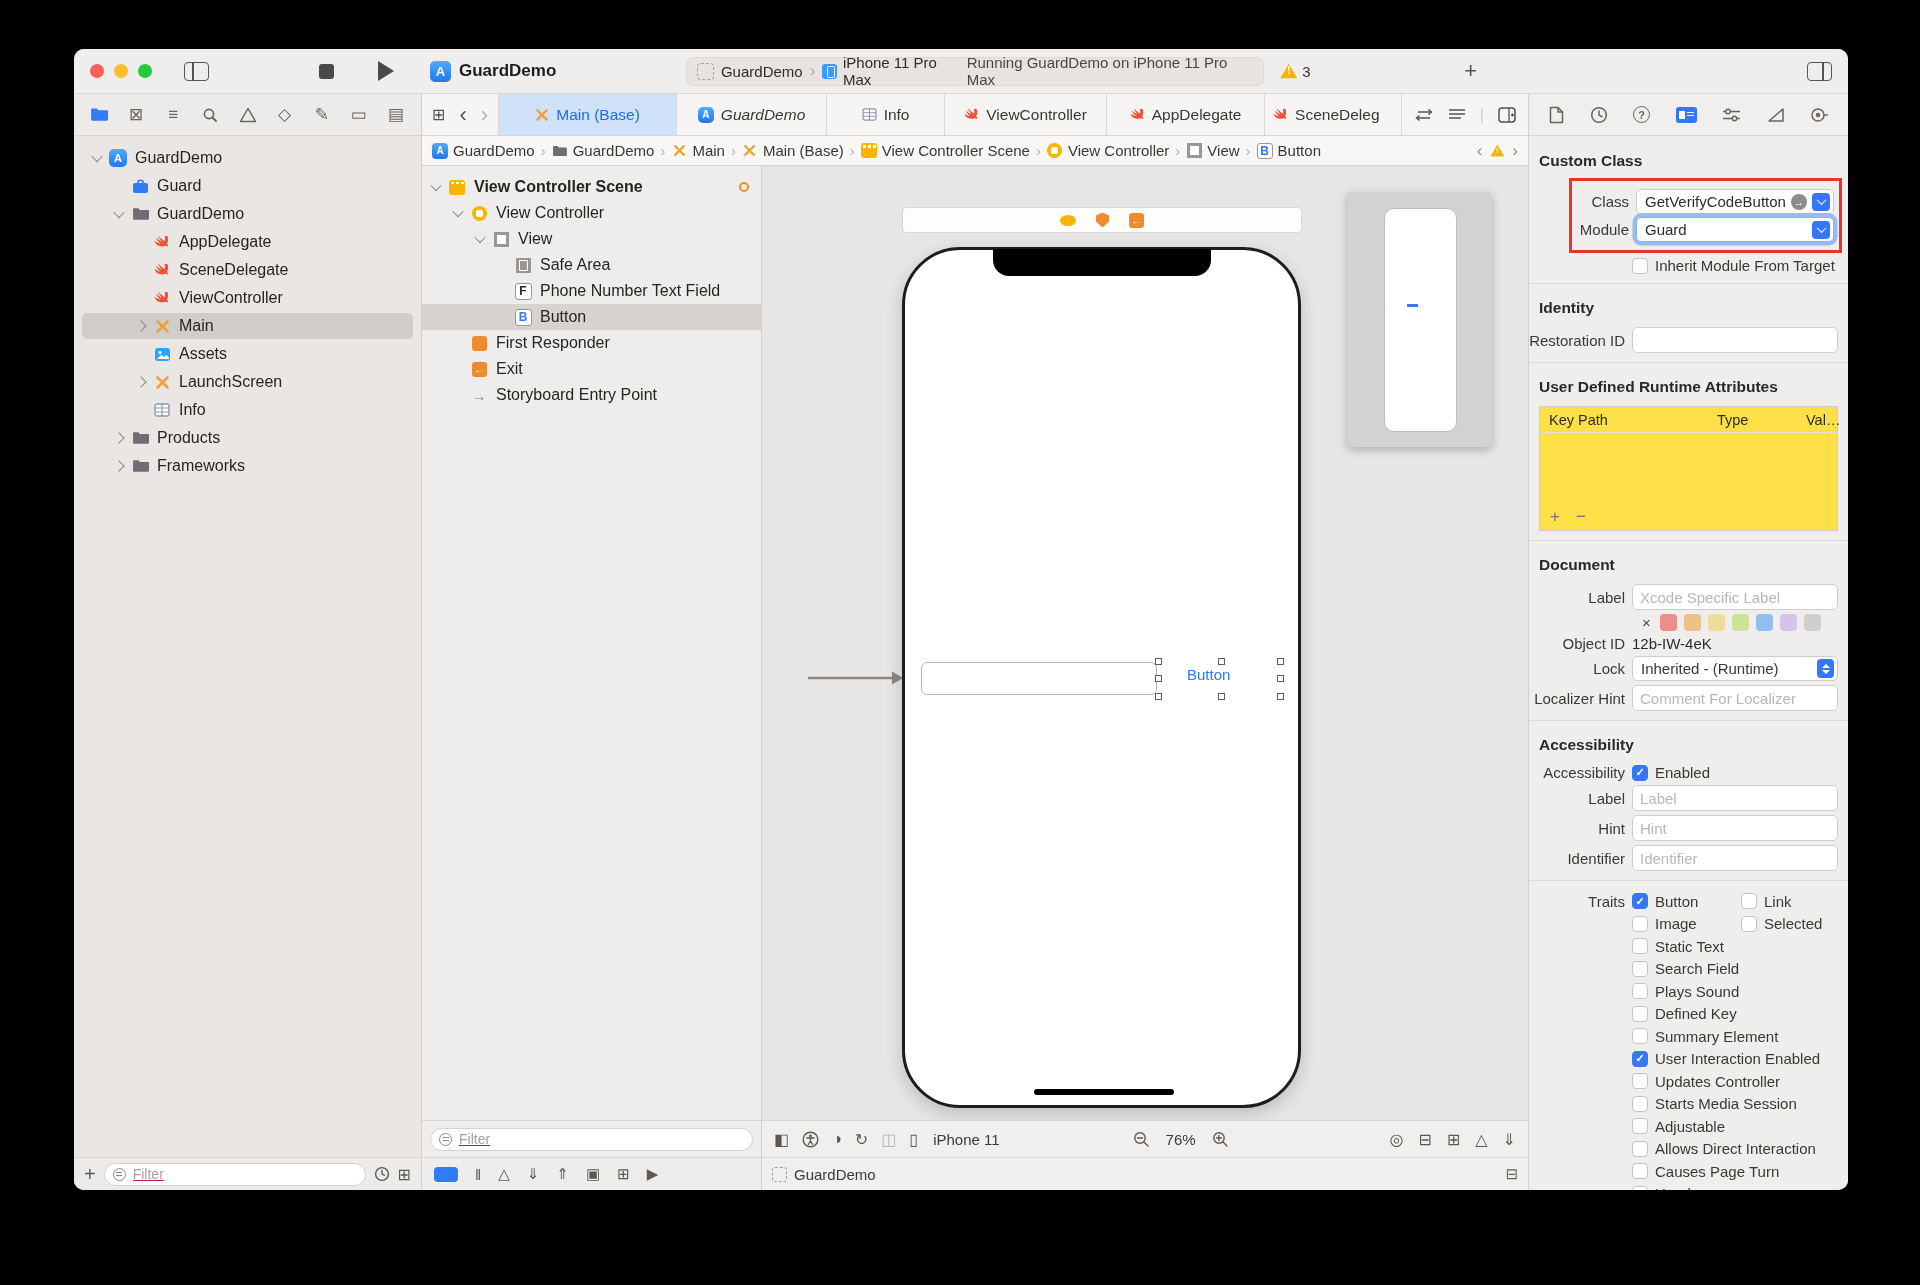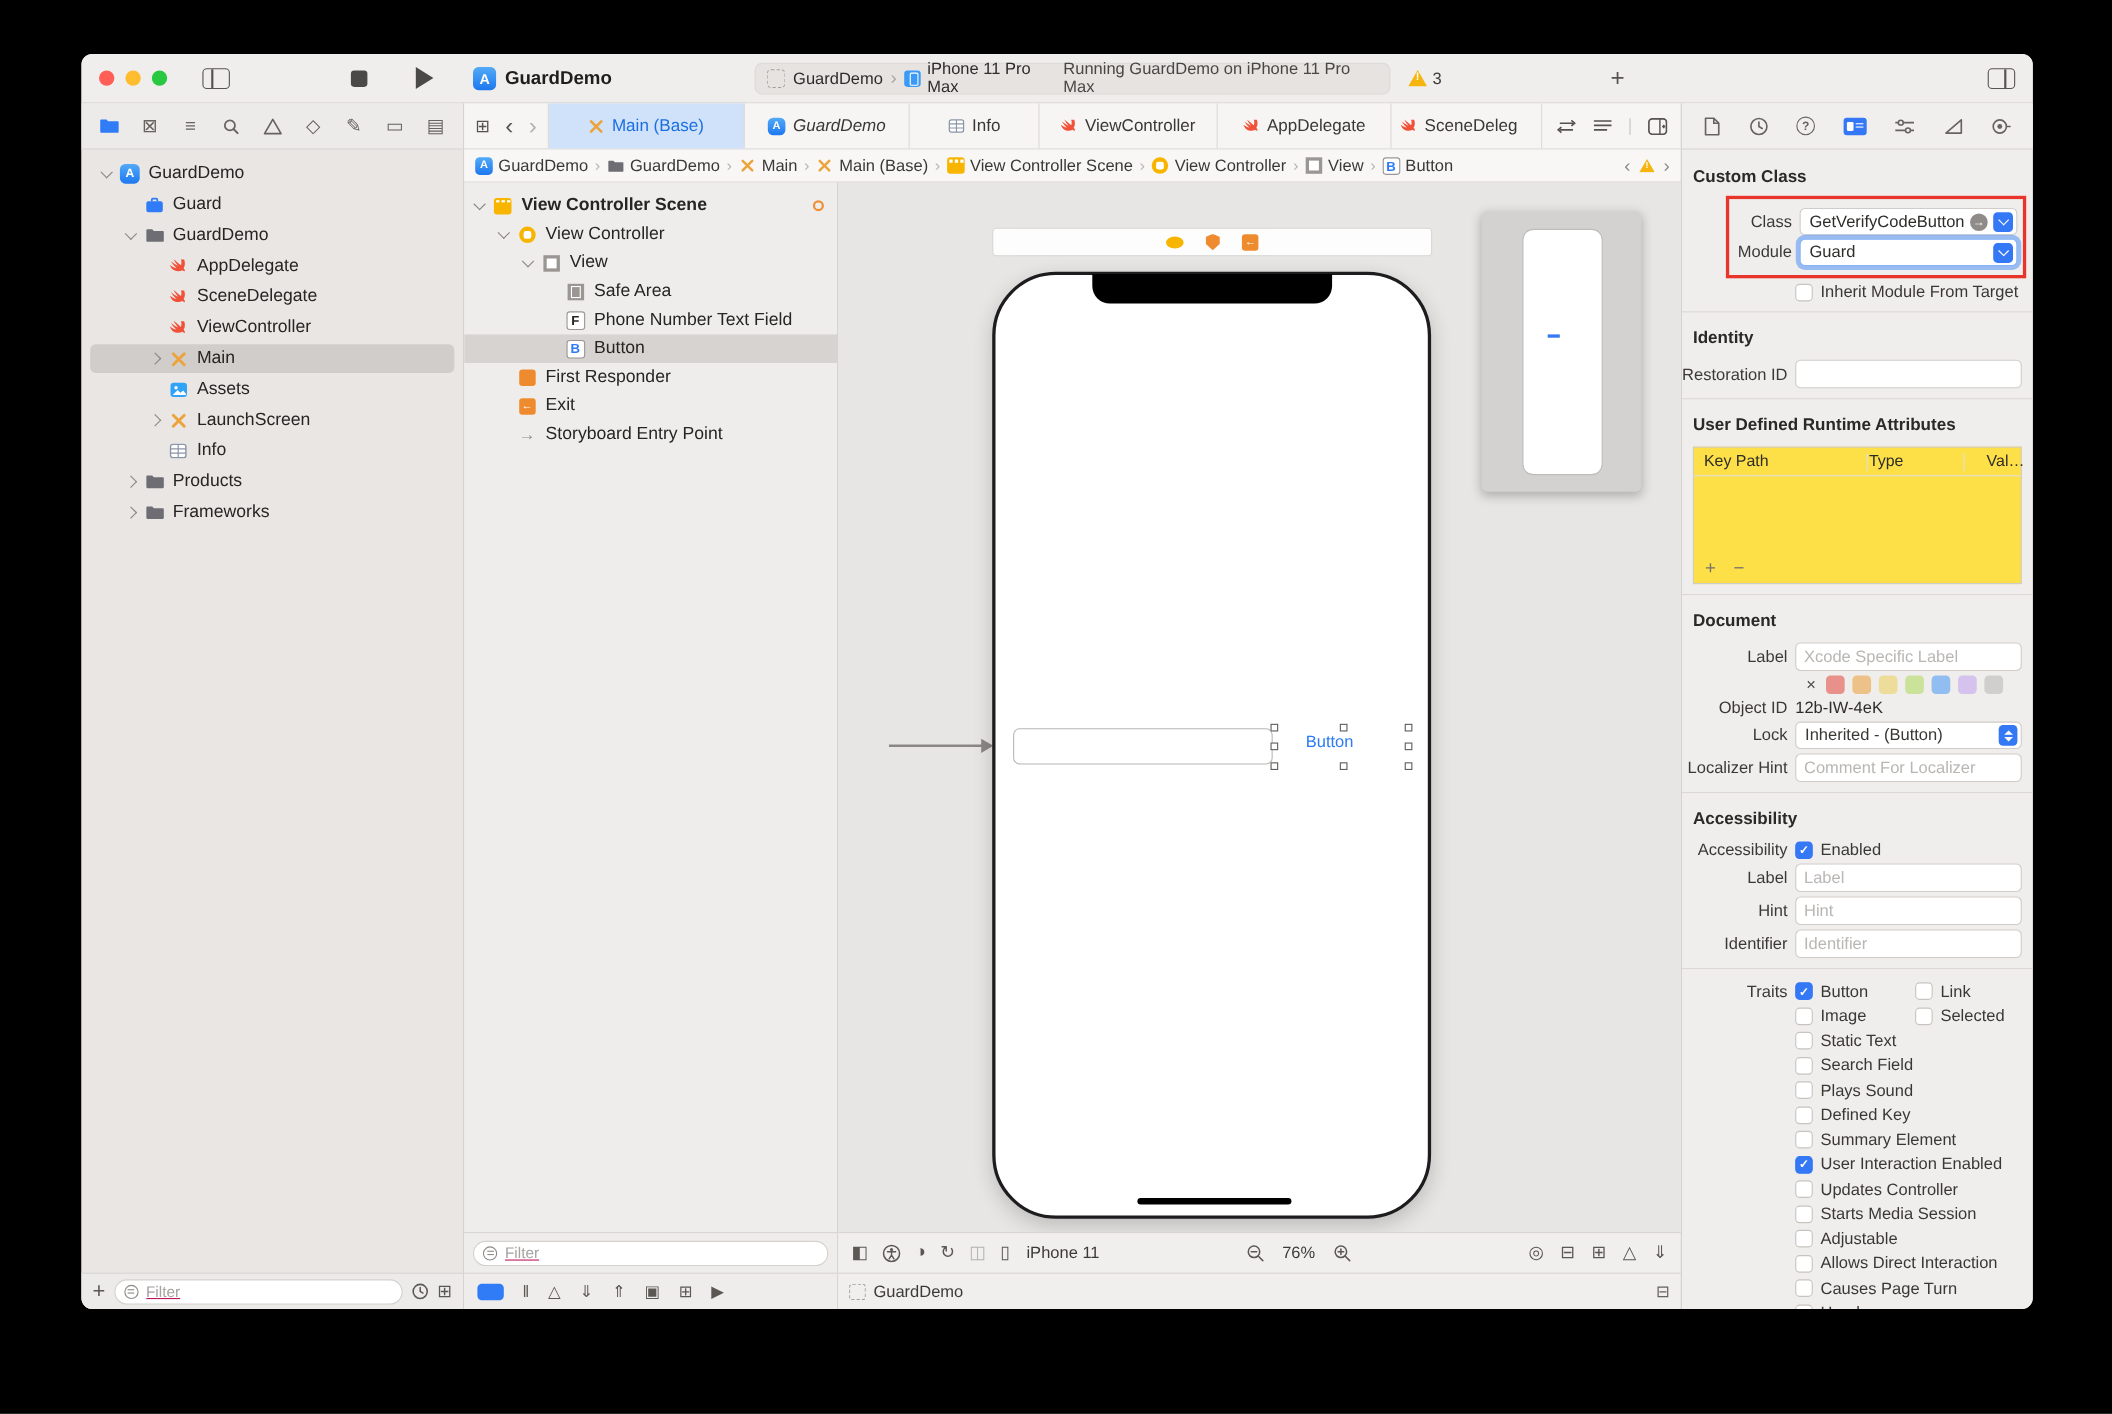--- a/index.html
+++ b/index.html
@@ -125,21 +125,21 @@
   .bluechev{width:18px;height:18px;border-radius:4px;background:#3478f6;display:flex;align-items:center;justify-content:center;flex:0 0 18px;}
   .bluechev .c{width:7px;height:7px;border-right:1.8px solid #fff;border-bottom:1.8px solid #fff;transform:rotate(45deg) translate(-1px,-1px);}
   .focusring{box-shadow:0 0 0 3.5px rgba(64,135,247,.5);border-color:#87b4f5;}
   .cb{width:16px;height:16px;border:1px solid #c6c3c0;background:#fff;border-radius:4px;flex:0 0 16px;display:flex;align-items:center;justify-content:center;}
   .cb.on{background:#3478f6;border-color:#3478f6;}
   .cb.on::after{content:"✓";color:#fff;font-size:11px;font-weight:bold;}
   .cb-lab{margin-left:7px;}
   .udra{margin:4px 10px 2px 10px;height:125px;background:#fde047;border:1px solid #cfccc9;display:flex;flex-direction:column;}
   .udra-head{height:26px;display:flex;align-items:center;border-bottom:1px solid #e2dfdc;font-size:14.5px;color:#2e2c2a;}
   .udra-head .c1{flex:1;padding-left:9px;}
-  .udra-head .c2{width:88px;flex:0 0 88px;border-left:1px solid #e2dfdc;padding-left:1px;}
+  .udra-head .c2{width:88px;flex:0 0 88px;border-left:1px solid #e2dfdc;padding-left:19px;}
   .udra-head .c3{width:52px;flex:0 0 52px;border-left:1px solid #e2dfdc;padding-left:20px;}
   .udra-body{flex:1;}
   .udra-foot{height:26px;display:flex;align-items:center;gap:16px;padding-left:10px;color:#75716d;font-size:17px;}
   .swatches{display:flex;align-items:center;gap:7px;margin:2px 10px 2px 113px;}
   .sw{width:17px;height:17px;border-radius:4px;}
   .swx{color:#4a4846;font-size:15px;margin-right:2px;}
   .lockdd{height:25px;background:#fff;border:1px solid #cfccc9;border-radius:5px;display:flex;align-items:center;padding:0 3px 0 8px;}
   .lockdd .val{flex:1;}
   .stepper{width:17px;height:19px;border-radius:4px;background:#3478f6;display:flex;flex-direction:column;align-items:center;justify-content:center;gap:2px;}
   .stepper .tu{width:0;height:0;border-left:4px solid transparent;border-right:4px solid transparent;border-bottom:4.5px solid #fff;}
@@ -771,21 +771,21 @@
           <span class="sw" style="background:#d5c3ee;"></span>
           <span class="sw" style="background:#d1cfce;"></span>
         </div>
         <div class="irow">
           <span class="ilabel">Object ID</span>
           <span class="objid">12b-IW-4eK</span>
         </div>
         <div class="irow">
           <span class="ilabel">Lock</span>
           <div class="ifield lockdd">
-            <span class="val">Inherited - (Button)</span>
+            <span class="val">Inherited - (Runtime)</span>
             <span class="stepper">
                   <span class="tu"></span>
                   <span class="td"></span>
                 </span>
           </div>
         </div>
         <div class="irow">
           <span class="ilabel">Localizer Hint</span>
           <div class="ifield"><input class="inp" placeholder="Comment For Localizer" style=""></div>
         </div>

